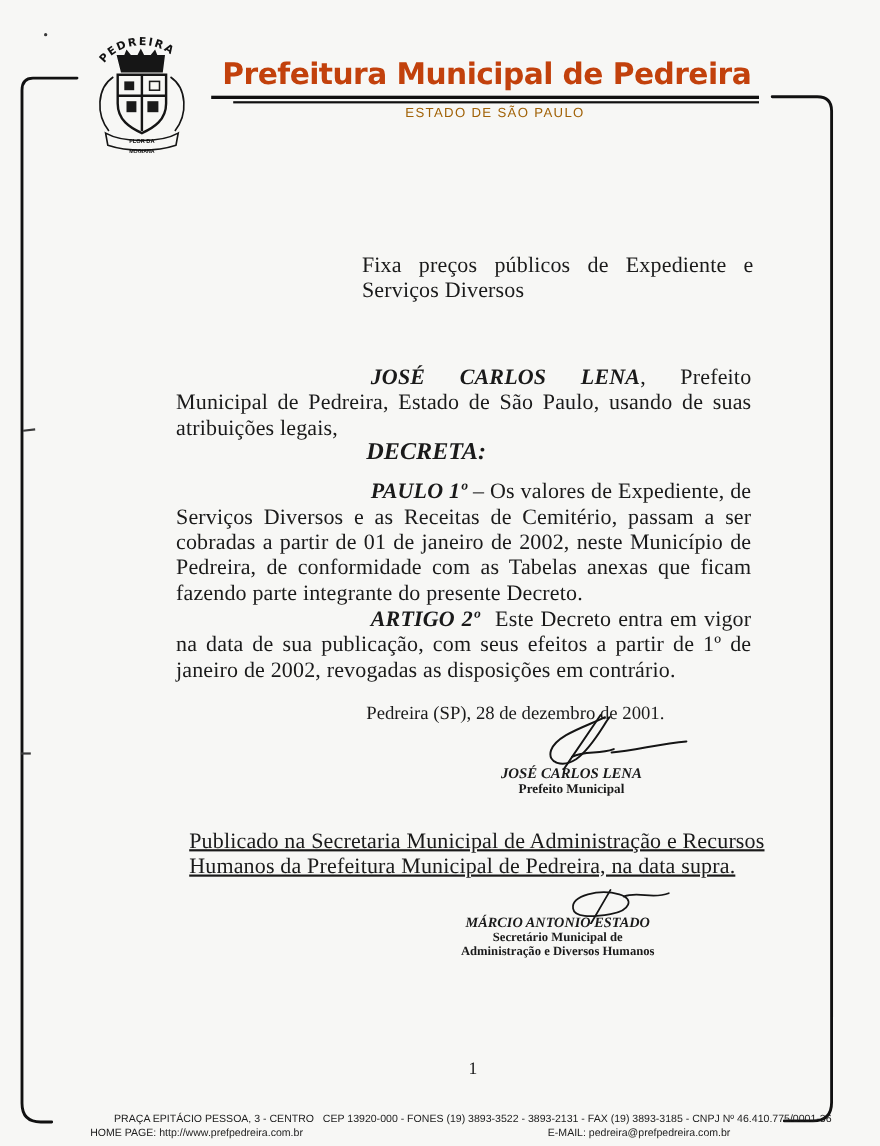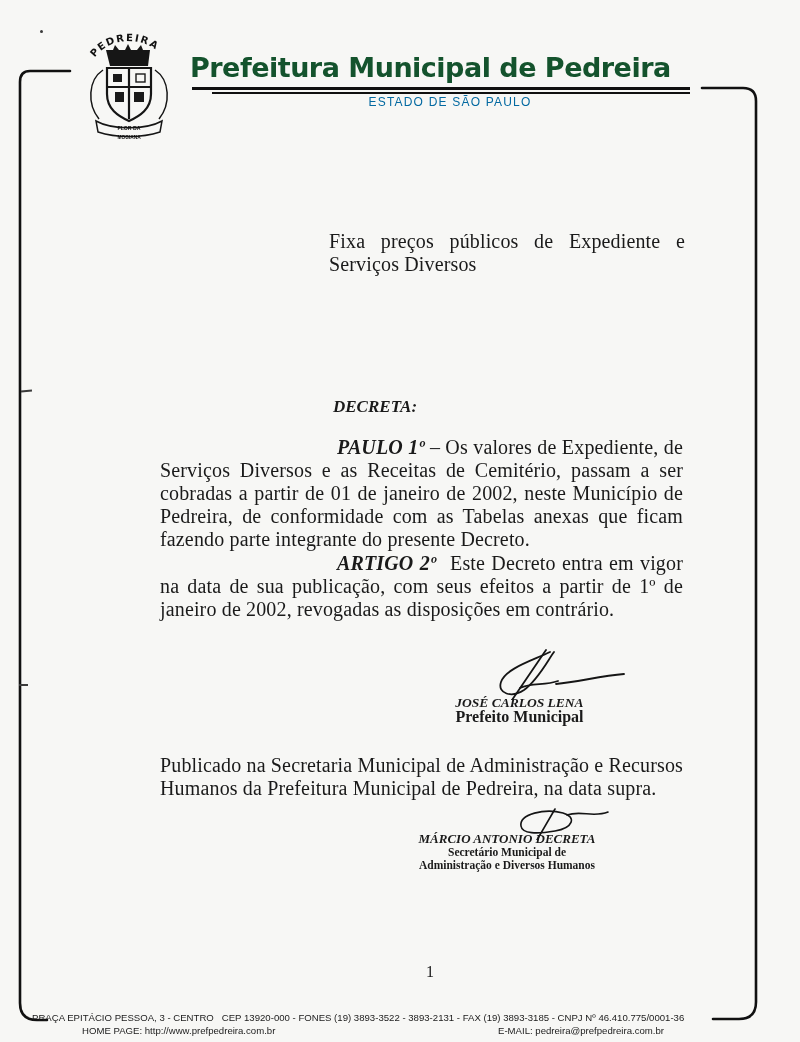--- a/index.html
+++ b/index.html
@@ -10,49 +10,49 @@
   }
   .abs{position:absolute;}
   .body-text{font-size:20px;line-height:23px;text-align:justify;letter-spacing:.15px;}
   .indent{text-indent:177px;}
   .bi{font-weight:bold;font-style:italic;}
   .b{font-weight:bold;}
   p{margin:0;}
   .title{
     left:190px;top:52px;width:505px;
     font-family:"DejaVu Sans",sans-serif;font-weight:bold;
-    font-size:27px;line-height:32px;letter-spacing:-.5px;white-space:nowrap;color:#14532d;
+    font-size:27px;line-height:32px;letter-spacing:-.5px;white-space:nowrap;color:#c2410c;text-align:center;
   }
   .title-underline-1{left:192px;top:87px;width:498px;height:3px;background:#101010;}
   .title-underline-2{left:212px;top:92px;width:478px;height:2px;background:#101010;}
   .subtitle{
     left:200px;top:95px;width:500px;text-align:center;
-    font-family:"Liberation Sans",sans-serif;font-size:12px;letter-spacing:1.2px;color:#0369a1;
+    font-family:"Liberation Sans",sans-serif;font-size:12px;letter-spacing:1.2px;color:#a16207;
   }
   .decree-heading{left:329px;top:171px;font-size:17.5px;}
   .subject{left:329px;top:230px;width:356px;}
   .preamble{left:160px;top:332px;width:523px;}
-  .decreta{left:333px;top:397px;font-size:17px;}
+  .decreta{left:333px;top:397px;font-size:22px;}
   .article-1{left:160px;top:436px;width:523px;}
   .article-2{left:160px;top:552px;width:523px;}
   .label-gap{margin-right:14px;}
   .dateline{left:333px;top:639px;font-size:17px;}
   .sig-block{text-align:center;}
   .sig-mayor{left:427px;top:695px;width:185px;}
   .sig-mayor .sig-name{font-size:13.5px;line-height:15px;}
-  .sig-mayor .sig-role{font-size:16px;line-height:14px;}
+  .sig-mayor .sig-role{font-size:12px;line-height:14px;}
   .sig-secretary{left:392px;top:831px;width:230px;}
   .sig-secretary .sig-name{font-size:13px;line-height:15px;}
   .sig-secretary .sig-role{font-size:11.5px;line-height:13px;}
-  .publication{left:160px;top:754px;width:523px;}
+  .publication{left:172px;top:754px;width:523px;text-decoration:underline;}
   .page-number{left:418px;top:963px;width:24px;text-align:center;font-size:16px;}
   .footer-line{
     font-family:"Liberation Sans",sans-serif;color:#1b1b1b;
   }
-  .footer-address{left:32px;top:1012px;width:724px;text-align:left;font-size:9.6px;white-space:pre;}
+  .footer-address{left:32px;top:1012px;width:724px;text-align:right;font-size:9.6px;white-space:pre;}
   .footer-home{left:82px;top:1025px;font-size:9.6px;}
   .footer-email{left:498px;top:1025px;font-size:9.6px;}
   .artifact{background:#3a3a3a;}
   svg{display:block;}
 </style>
 </head>
 <body>
 
 <div class="page">
 
@@ -86,27 +86,29 @@
   </svg>
 
   <div class="abs title">Prefeitura Municipal de Pedreira</div>
   <div class="abs title-underline-1"></div>
   <div class="abs title-underline-2"></div>
   <div class="abs subtitle">ESTADO DE SÃO PAULO</div>
 
 
   <p class="abs subject body-text">Fixa preços públicos de Expediente e Serviços Diversos</p>
 
+  <p class="abs preamble body-text indent"><span class="bi">JOSÉ CARLOS LENA</span><span>, Prefeito Municipal de Pedreira, Estado de São Paulo, usando de suas atribuições legais,</span></p>
 
   <p class="abs decreta bi">DECRETA:</p>
 
   <p class="abs article-1 body-text indent"><span class="bi">PAULO 1º</span><span> – Os valores de Expediente, de Serviços Diversos e as Receitas de Cemitério, passam a ser cobradas a partir de 01 de janeiro de 2002, neste Município de Pedreira, de conformidade com as Tabelas anexas que ficam fazendo parte integrante do presente Decreto.</span></p>
 
   <p class="abs article-2 body-text indent"><span class="bi label-gap">ARTIGO 2º</span><span>Este Decreto entra em vigor na data de sua publicação, com seus efeitos a partir de 1º de janeiro de 2002, revogadas as disposições em contrário.</span></p>
 
+  <p class="abs dateline">Pedreira (SP), 28 de dezembro de 2001.</p>
 
   <svg class="abs" style="left:448px;top:648px" width="180" height="52" viewBox="0 0 180 52">
     <g fill="none" stroke="#151515" stroke-width="1.8" stroke-linecap="round">
       <path d="M102,4 C86,12 58,20 53,34 C49,46 64,50 76,42 C90,32 100,12 106,4"></path>
       <path d="M72,40 C84,34 96,38 110,33"></path>
       <path d="M108,36 C130,34 152,28 176,26"></path>
       <path d="M98,2 L64,52"></path>
     </g>
   </svg>
   <div class="abs sig-mayor sig-block">
@@ -117,21 +119,21 @@
   <p class="abs publication body-text">Publicado na Secretaria Municipal de Administração e Recursos Humanos da Prefeitura Municipal de Pedreira, na data supra.</p>
 
   <svg class="abs" style="left:475px;top:806px" width="135" height="34" viewBox="0 0 135 34">
     <g fill="none" stroke="#151515" stroke-width="1.6" stroke-linecap="round">
       <path d="M46,20 C44,8 70,2 88,7 C102,11 98,22 80,25 C62,28 47,28 46,20"></path>
       <path d="M92,9 C106,4 118,12 133,6"></path>
       <path d="M80,3 L62,34"></path>
     </g>
   </svg>
   <div class="abs sig-secretary sig-block">
-    <div class="bi sig-name">MÁRCIO ANTONIO DECRETA</div>
+    <div class="bi sig-name">MÁRCIO ANTONIO ESTADO</div>
     <div class="b sig-role">Secretário Municipal de</div>
     <div class="b sig-role">Administração e Diversos Humanos</div>
   </div>
 
   <div class="abs page-number">1</div>
 
   <div class="abs footer-line footer-address">PRAÇA EPITÁCIO PESSOA, 3 - CENTRO   CEP 13920-000 - FONES (19) 3893-3522 - 3893-2131 - FAX (19) 3893-3185 - CNPJ Nº 46.410.775/0001-36</div>
   <div class="abs footer-line footer-home">HOME PAGE: http://www.prefpedreira.com.br</div>
   <div class="abs footer-line footer-email">E-MAIL: pedreira@prefpedreira.com.br</div>
 

